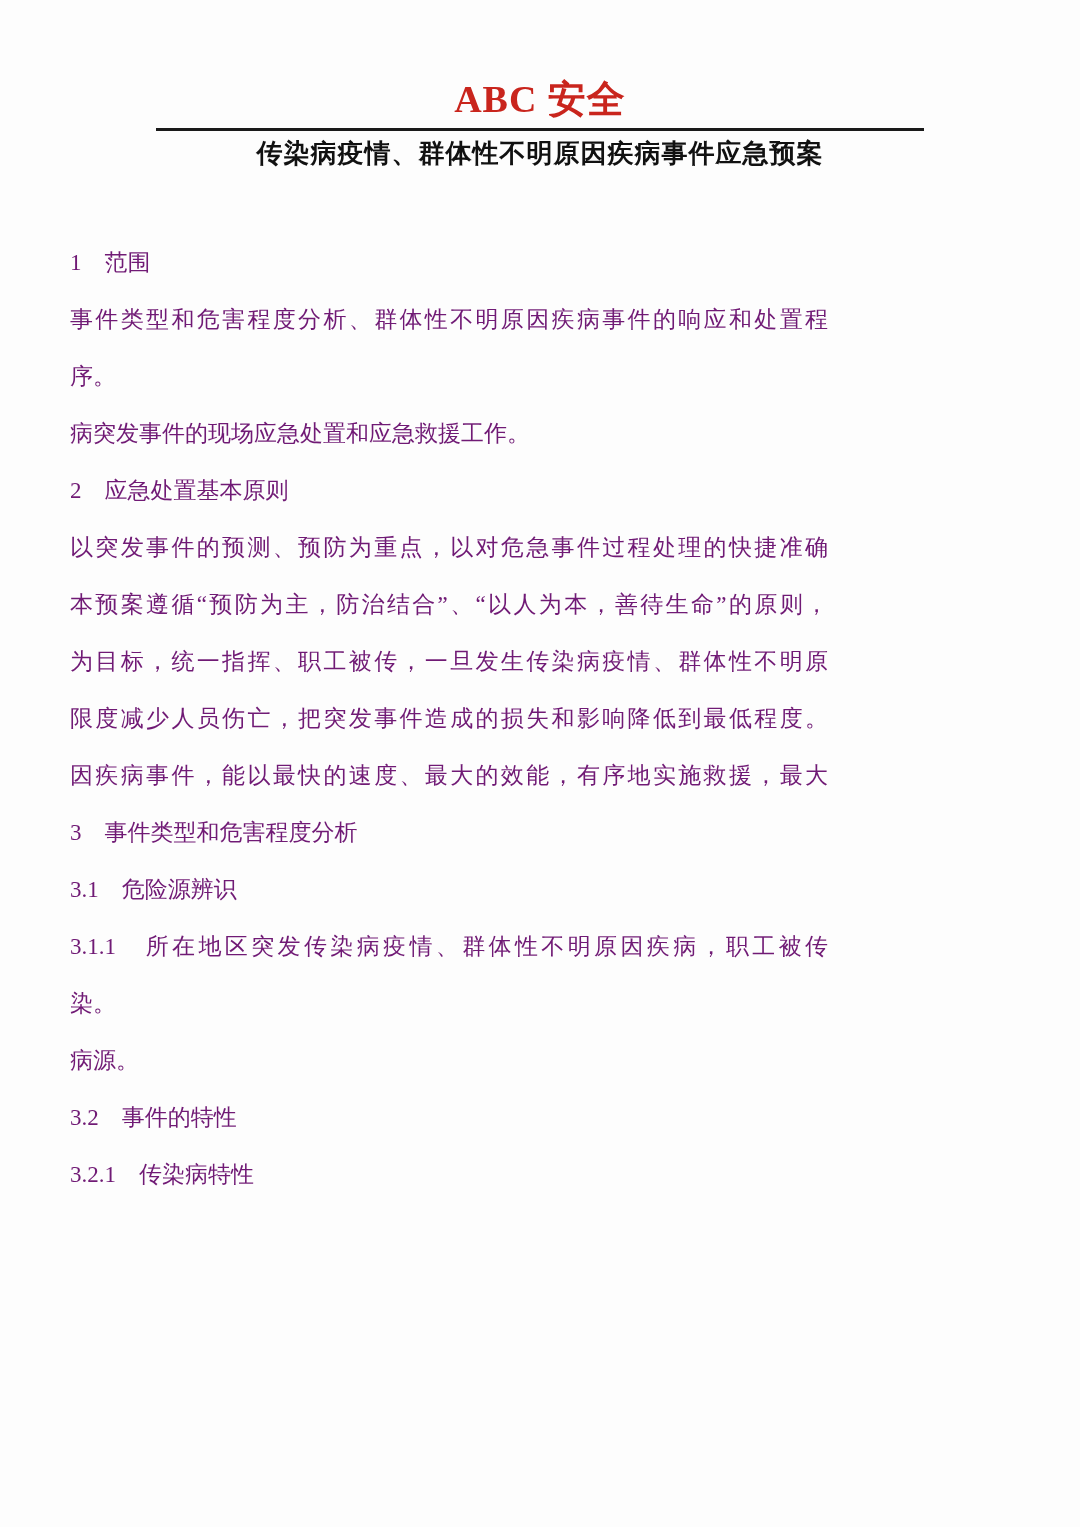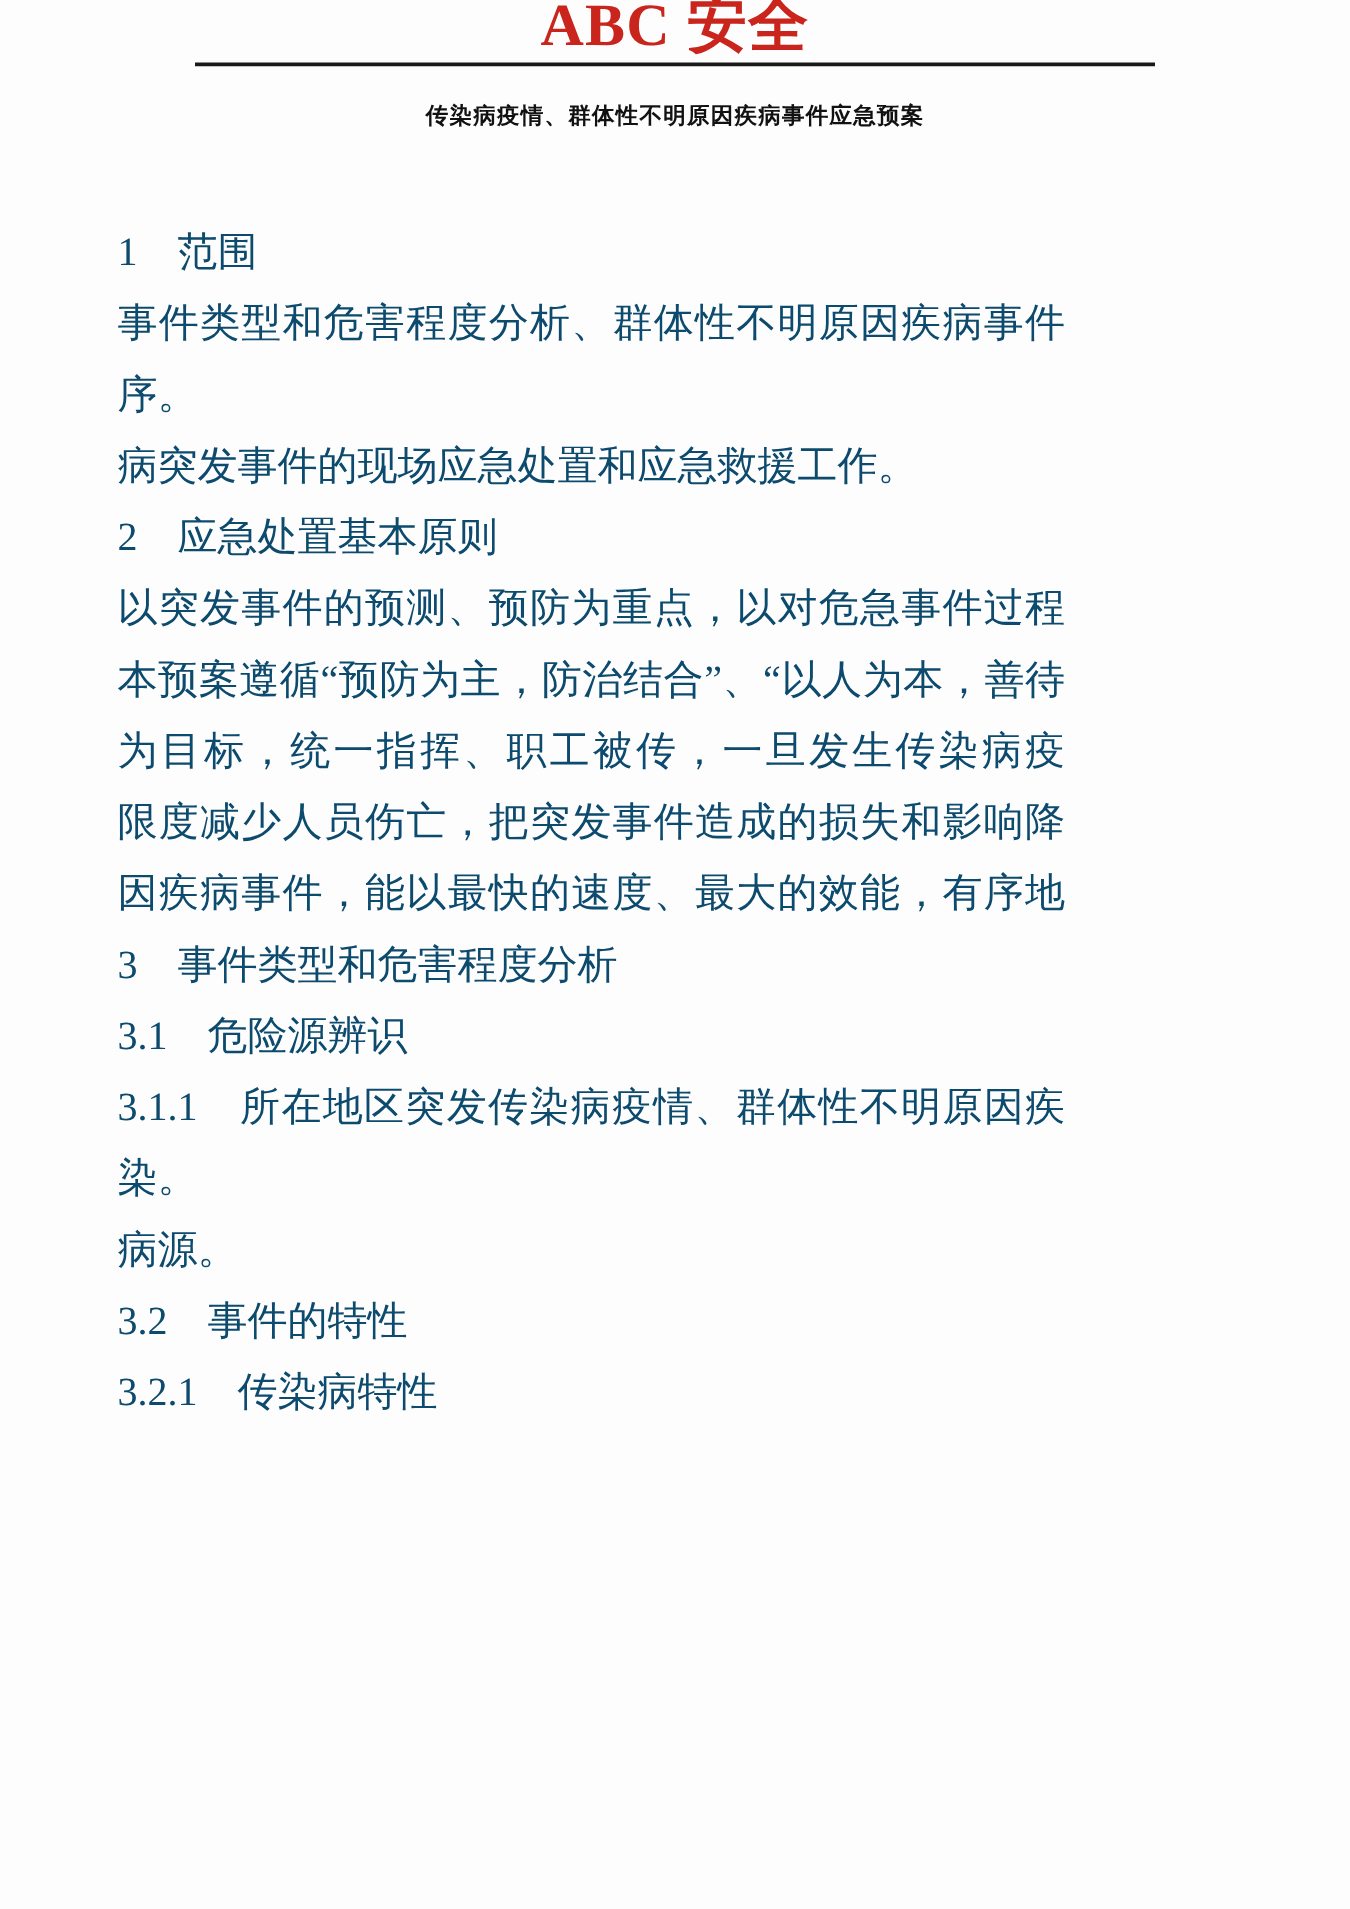--- a/index.html
+++ b/index.html
@@ -7,54 +7,55 @@
     position: relative;
     width: 1080px;
     height: 1527px;
     margin: 0 auto;
     background: #fdfdfd;
     color: #1f1f1f;
     overflow: hidden;
     font-family: "Liberation Serif", "DejaVu Serif", serif;
   }
   .brand {
+    padding-top: 78px;
     text-align: center;
-    font-size: 48px;
+    font-size: 38px;
     line-height: 42px;
     font-weight: bold;
     color: #c9251d;
     font-family: "Liberation Serif", "DejaVu Serif", serif;
     letter-spacing: 1px;
   }
   .rule {
     width: 768px;
     margin: 8px auto 0 auto;
     border-top: 3px solid #1a1a1a;
     height: 0;
   }
   .doc-title {
-    margin-top: 22px;
+    margin-top: 5px;
     text-align: center;
-    font-size: 18px;
+    font-size: 26px;
     line-height: 34px;
     font-weight: bold;
     color: #111111;
     font-family: "Liberation Sans", "DejaVu Sans", sans-serif;
     letter-spacing: 1px;
   }
   .body {
     margin-top: 64px;
   }
   .line {
     width: 758px;
-    margin-left: 94px;
+    margin-left: 70px;
     height: 57px;
     line-height: 57px;
-    font-size: 32px;
-    color: #0c4a6e;
+    font-size: 23px;
+    color: #701a75;
     text-align: left;
     overflow: hidden;
   }
   .line.fill {
     text-align: justify;
     text-align-last: justify;
     text-justify: inter-character;
   }
 </style>
 </head>

